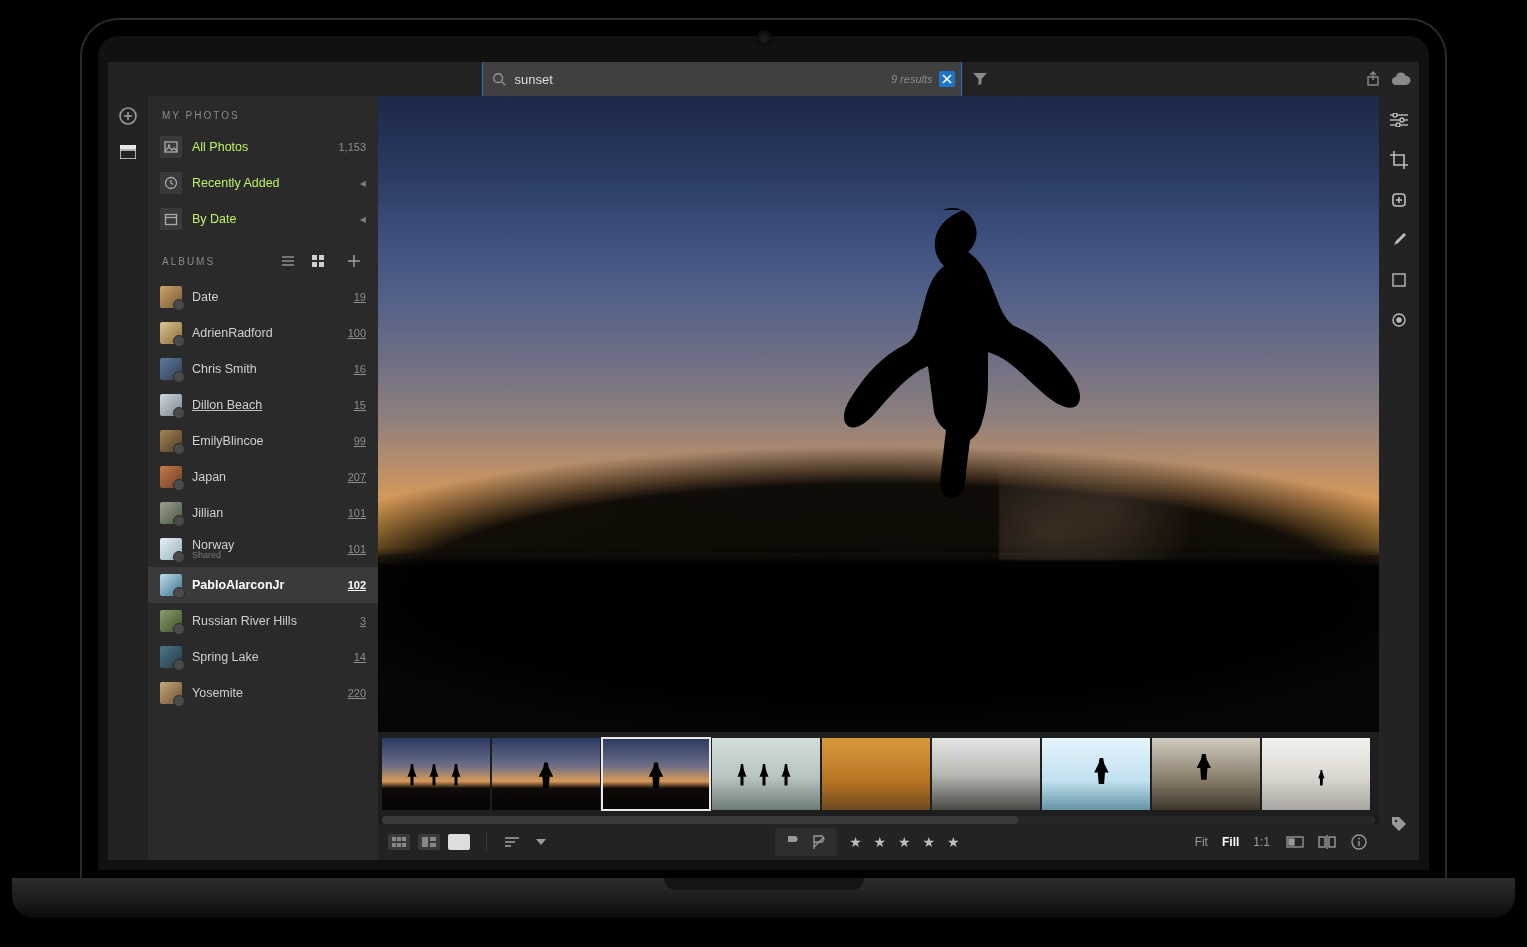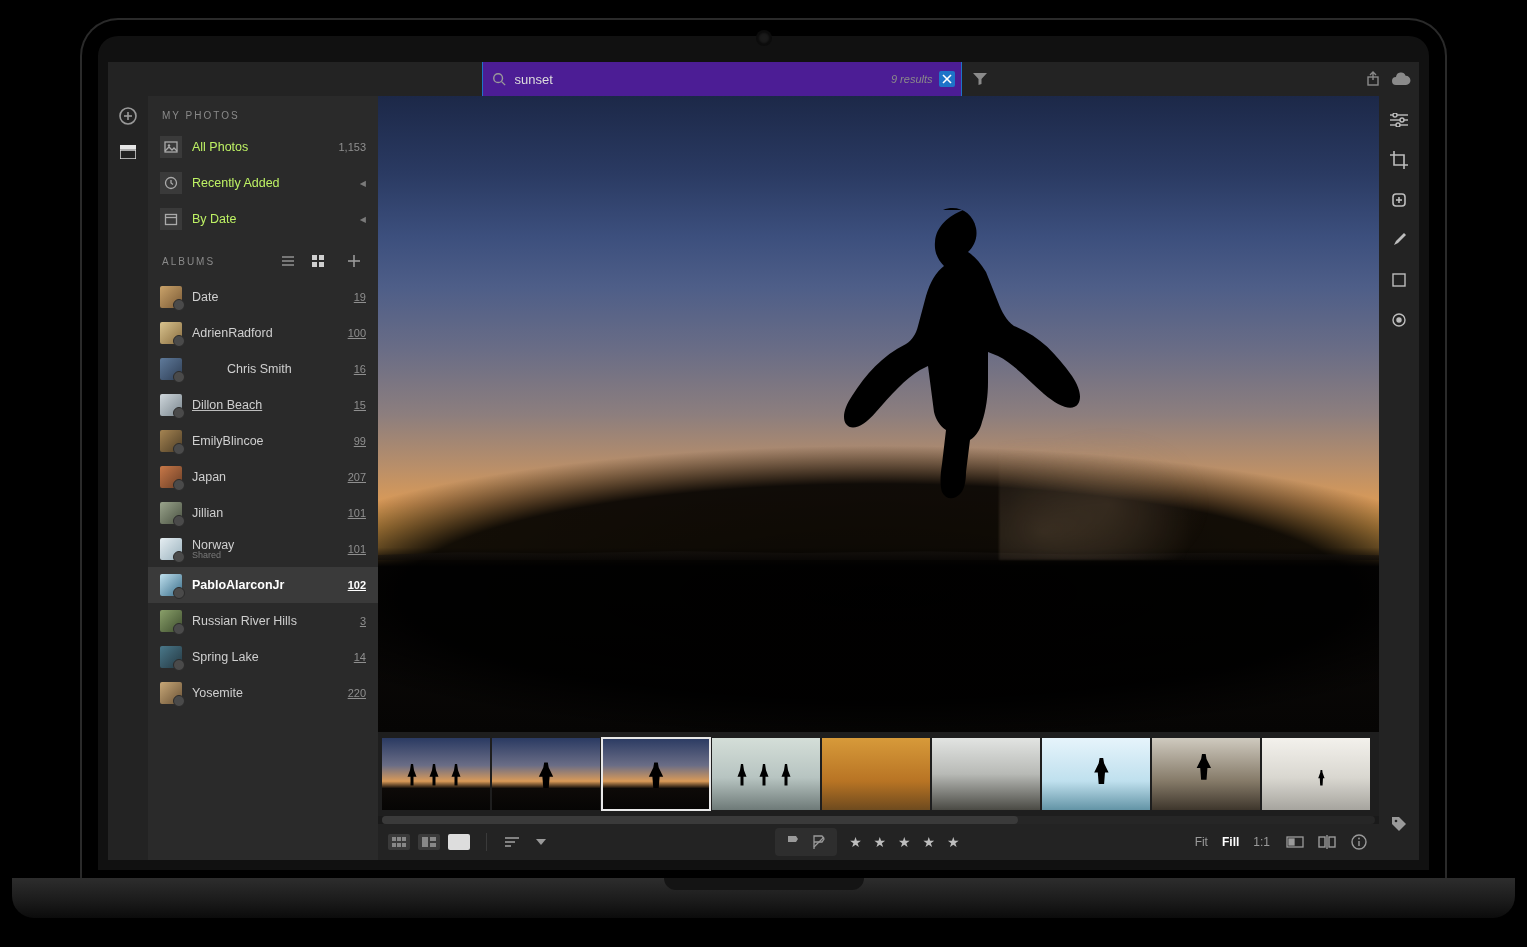--- a/index.html
+++ b/index.html
@@ -37,21 +37,21 @@
 
   
   .app { position: absolute; inset: 0; display: flex; flex-direction: column; color: #c8c8c8; }
   .topbar {
     height: 34px; background: #232323; display: flex; align-items: center;
     padding: 0 8px; gap: 8px;
   }
   .topbar .spacer { flex: 1; }
   .searchwrap {
     display: flex; align-items: center; gap: 6px; height: 40px;
-    border: 1px solid #1e74c8; background: #4c1d95; padding: 0 6px;
+    border: 1px solid #1e74c8; background: #404040; padding: 0 6px;
     width: 480px;
   }
   .searchwrap input {
     flex: 1; background: transparent; border: 0; outline: 0; color: #ddd;
     font-size: 13px;
   }
   .results { font-size: 11px; font-style: italic; color: #8a8a8a; white-space: nowrap; }
   .clearbtn {
     width: 16px; height: 16px; background: #1e74c8; color: #fff; display: flex;
     align-items: center; justify-content: center; font-size: 11px; border-radius: 2px; cursor: pointer;
@@ -361,21 +361,21 @@
               </div>
               <div class="album">
                 <div class="thumb thumbcolor2"></div>
                 <div style="flex: 1 1 0%; min-width: 0px;">
                   <div class="aname">AdrienRadford</div>
                 </div>
                 <div class="acount">100</div>
               </div>
               <div class="album">
                 <div class="thumb thumbcolor3"></div>
-                <div style="flex: 1 1 0%; min-width: 0px; margin-left: 35px;">
+                <div style="flex: 1 1 0%; min-width: 0px;">
                   <div class="aname">Chris Smith</div>
                 </div>
                 <div class="acount">16</div>
               </div>
               <div class="album">
                 <div class="thumb thumbcolor4"></div>
                 <div style="flex: 1 1 0%; min-width: 0px; text-decoration: underline;">
                   <div class="aname">Dillon Beach</div>
                 </div>
                 <div class="acount">15</div>

